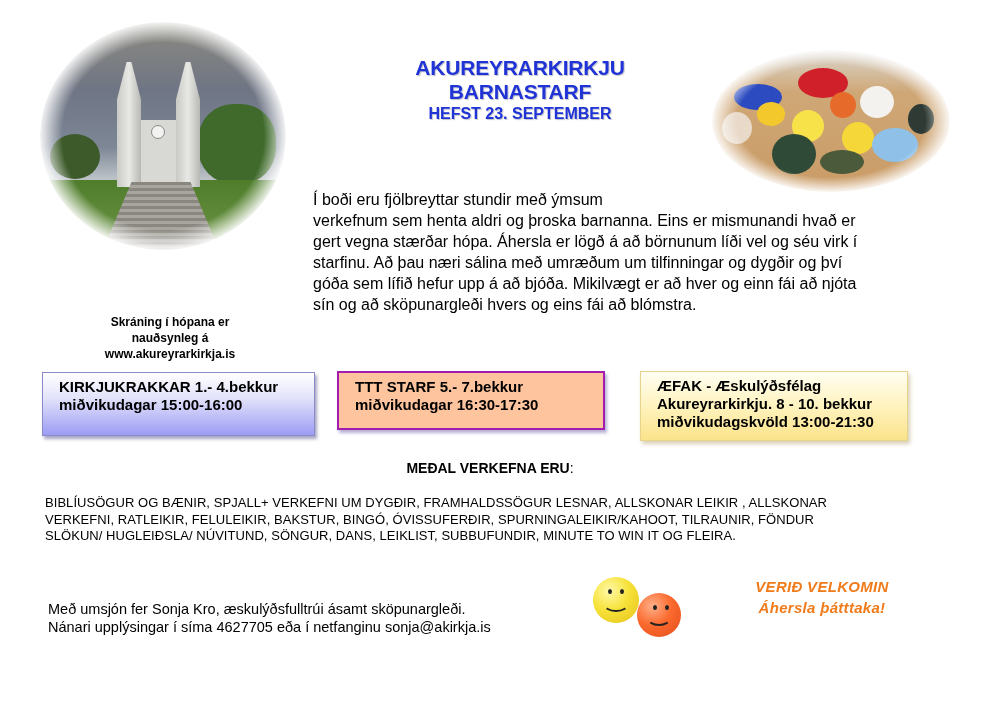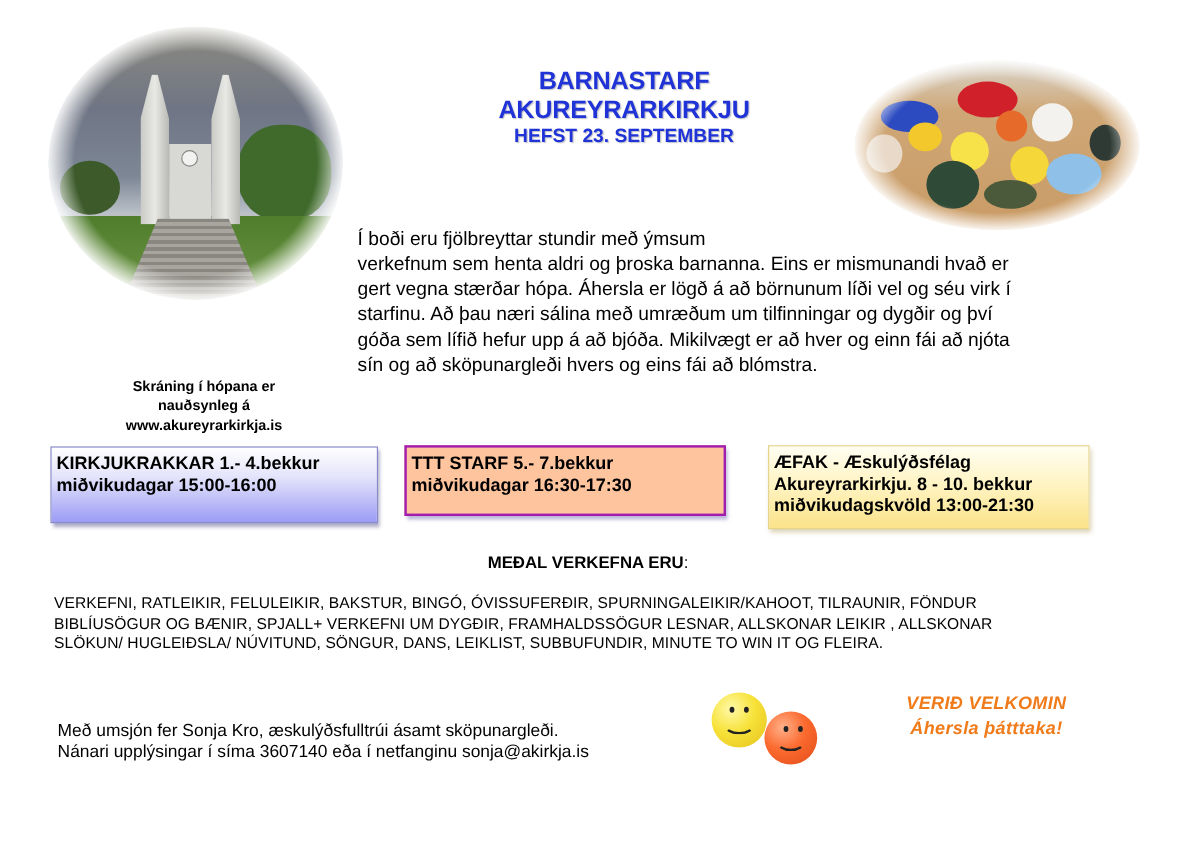--- a/index.html
+++ b/index.html
@@ -74,27 +74,27 @@
     }
     .title-block .t1 { font-size: 21px; line-height: 24px; letter-spacing: -0.2px; }
     .title-block .t2 { font-size: 16px; line-height: 19px; }
 
     .signup {
       position: absolute; left: 60px; top: 269px; width: 220px;
       text-align: center; font-weight: bold; font-size: 12px; line-height: 16px; margin-top: 45px;
     }
 
     .intro {
-      position: absolute; left: 298px; top: 189px; width: 650px;
+      position: absolute; left: 313px; top: 189px; width: 650px;
       font-size: 16px; line-height: 21px;
     }
 
     .box {
       position: absolute; font-weight: bold; font-size: 15px; line-height: 18px;
-      padding: 5px 4px;
+      padding: 5px 16px;
     }
     .box-blue {
       left: 42px; top: 372px; width: 273px; height: 64px;
       background: linear-gradient(180deg, #ffffff 0%, #e3e3fb 40%, #9c9cf5 100%);
       border: 1px solid #8a8acb;
       box-shadow: 2px 3px 3px rgba(80,80,140,0.5);
     }
     .box-orange {
       left: 337px; top: 371px; width: 268px; height: 59px;
       background: #fdc49d;
@@ -158,22 +158,22 @@
   <div class="grass-l"></div>
   <div class="grass-r"></div>
   <div class="tower-l"></div>
   <div class="tower-r"></div>
   <div class="facade"></div>
   <div class="clock"></div>
   <div class="stairs"></div>
 </div>
 
 <div class="title-block">
+  <div class="t1">AKUREYRARKIRKJU</div>
   <div class="t1">BARNASTARF</div>
-  <div class="t1">AKUREYRARKIRKJU</div>
   <div class="t2">HEFST 23. SEPTEMBER</div>
 </div>
 
 <div class="photo-puppets">
   <div class="pp" style="left:22px;top:34px;width:48px;height:26px;background:#2c4bc0;"></div>
   <div class="pp" style="left:86px;top:18px;width:50px;height:30px;background:#d0202a;"></div>
   <div class="pp" style="left:10px;top:62px;width:30px;height:32px;background:#e8d9c8;"></div>
   <div class="pp" style="left:45px;top:52px;width:28px;height:24px;background:#f3c82d;"></div>
   <div class="pp" style="left:80px;top:60px;width:32px;height:32px;background:#f8e24a;"></div>
   <div class="pp" style="left:118px;top:42px;width:26px;height:26px;background:#e66b2a;"></div>
@@ -214,28 +214,28 @@
   <div>ÆFAK - Æskulýðsfélag</div>
   <div>Akureyrarkirkju. 8 -  10. bekkur</div>
   <div>miðvikudagskvöld 13:00-21:30</div>
 </div>
 
 <div class="activities-heading">
   <span>MEÐAL VERKEFNA ERU</span><span class="colon">:</span>
 </div>
 
 <div class="activities">
+  <div>BIBLÍUSÖGUR OG BÆNIR, SPJALL+ VERKEFNI UM DYGÐIR, FRAMHALDSSÖGUR LESNAR, ALLSKONAR LEIKIR , ALLSKONAR</div>
   <div>VERKEFNI, RATLEIKIR, FELULEIKIR, BAKSTUR, BINGÓ, ÓVISSUFERÐIR, SPURNINGALEIKIR/KAHOOT, TILRAUNIR, FÖNDUR</div>
-  <div>BIBLÍUSÖGUR OG BÆNIR, SPJALL+ VERKEFNI UM DYGÐIR, FRAMHALDSSÖGUR LESNAR, ALLSKONAR LEIKIR , ALLSKONAR</div>
   <div>SLÖKUN/ HUGLEIÐSLA/ NÚVITUND, SÖNGUR, DANS, LEIKLIST, SUBBUFUNDIR, MINUTE TO WIN IT OG FLEIRA.</div>
 </div>
 
 <div class="contact">
   <div>Með umsjón fer Sonja Kro, æskulýðsfulltrúi ásamt sköpunargleði.</div>
-  <div>Nánari upplýsingar í síma 3607140 eða í netfanginu  sonja@akirkja.is</div>
+  <div>Nánari upplýsingar í síma 4627705 eða í netfanginu  sonja@akirkja.is</div>
 </div>
 
 <div class="smiley smiley-yellow">
   <span class="eye" style="left:15px;top:12px;"></span>
   <span class="eye" style="left:27px;top:12px;"></span>
   <span class="mouth"></span>
 </div>
 <div class="smiley smiley-red">
   <span class="eye" style="left:16px;top:12px;"></span>
   <span class="eye" style="left:28px;top:12px;"></span>

